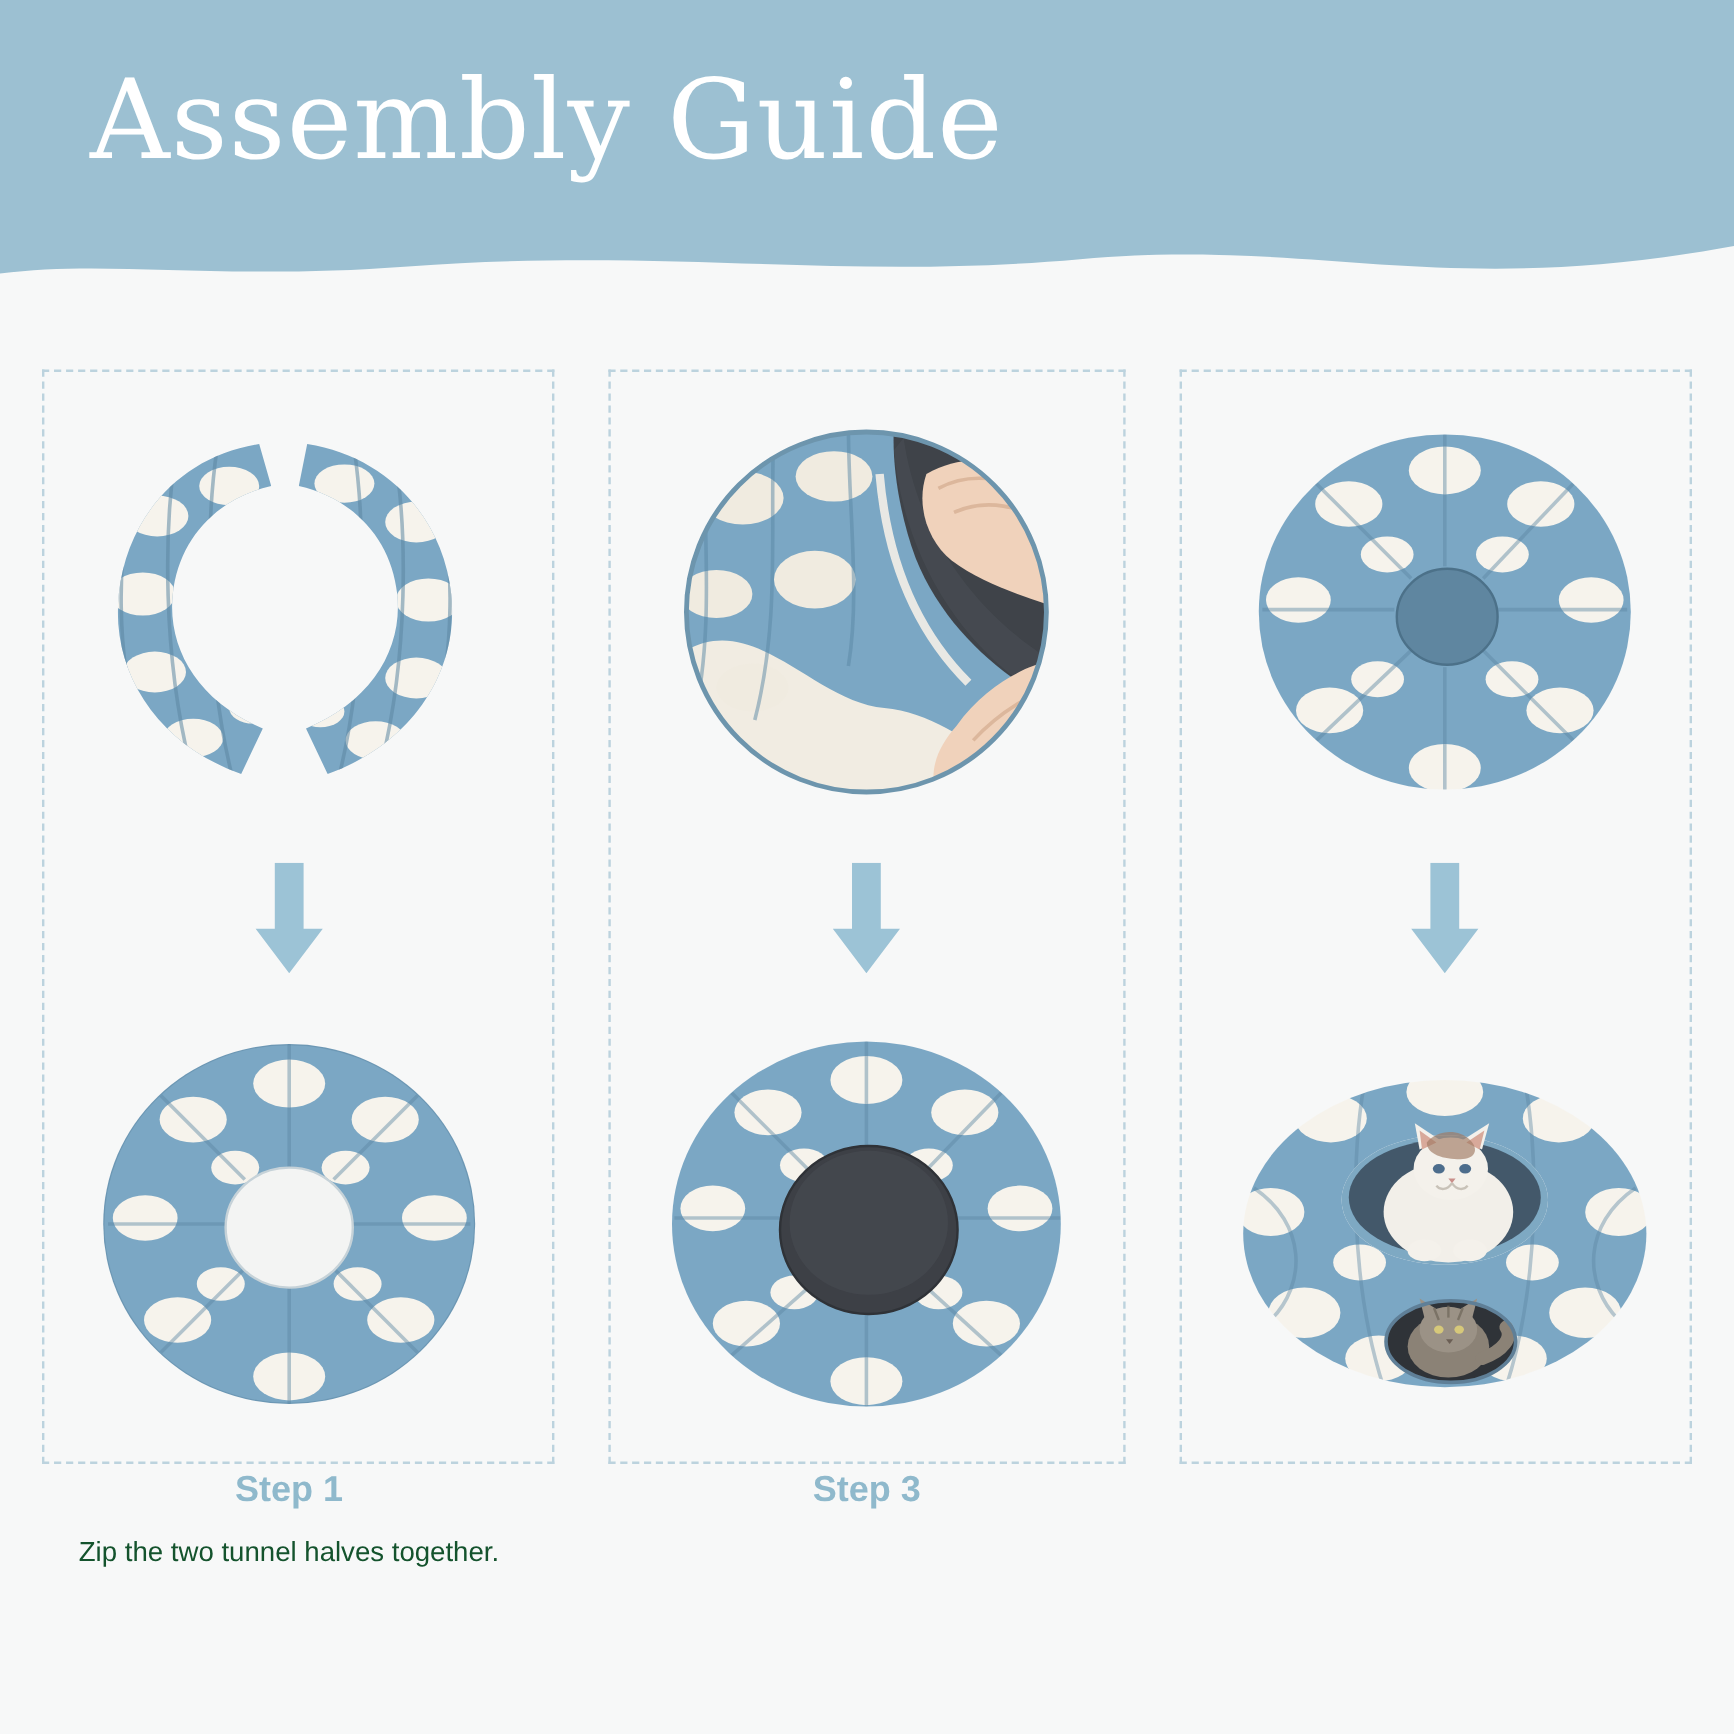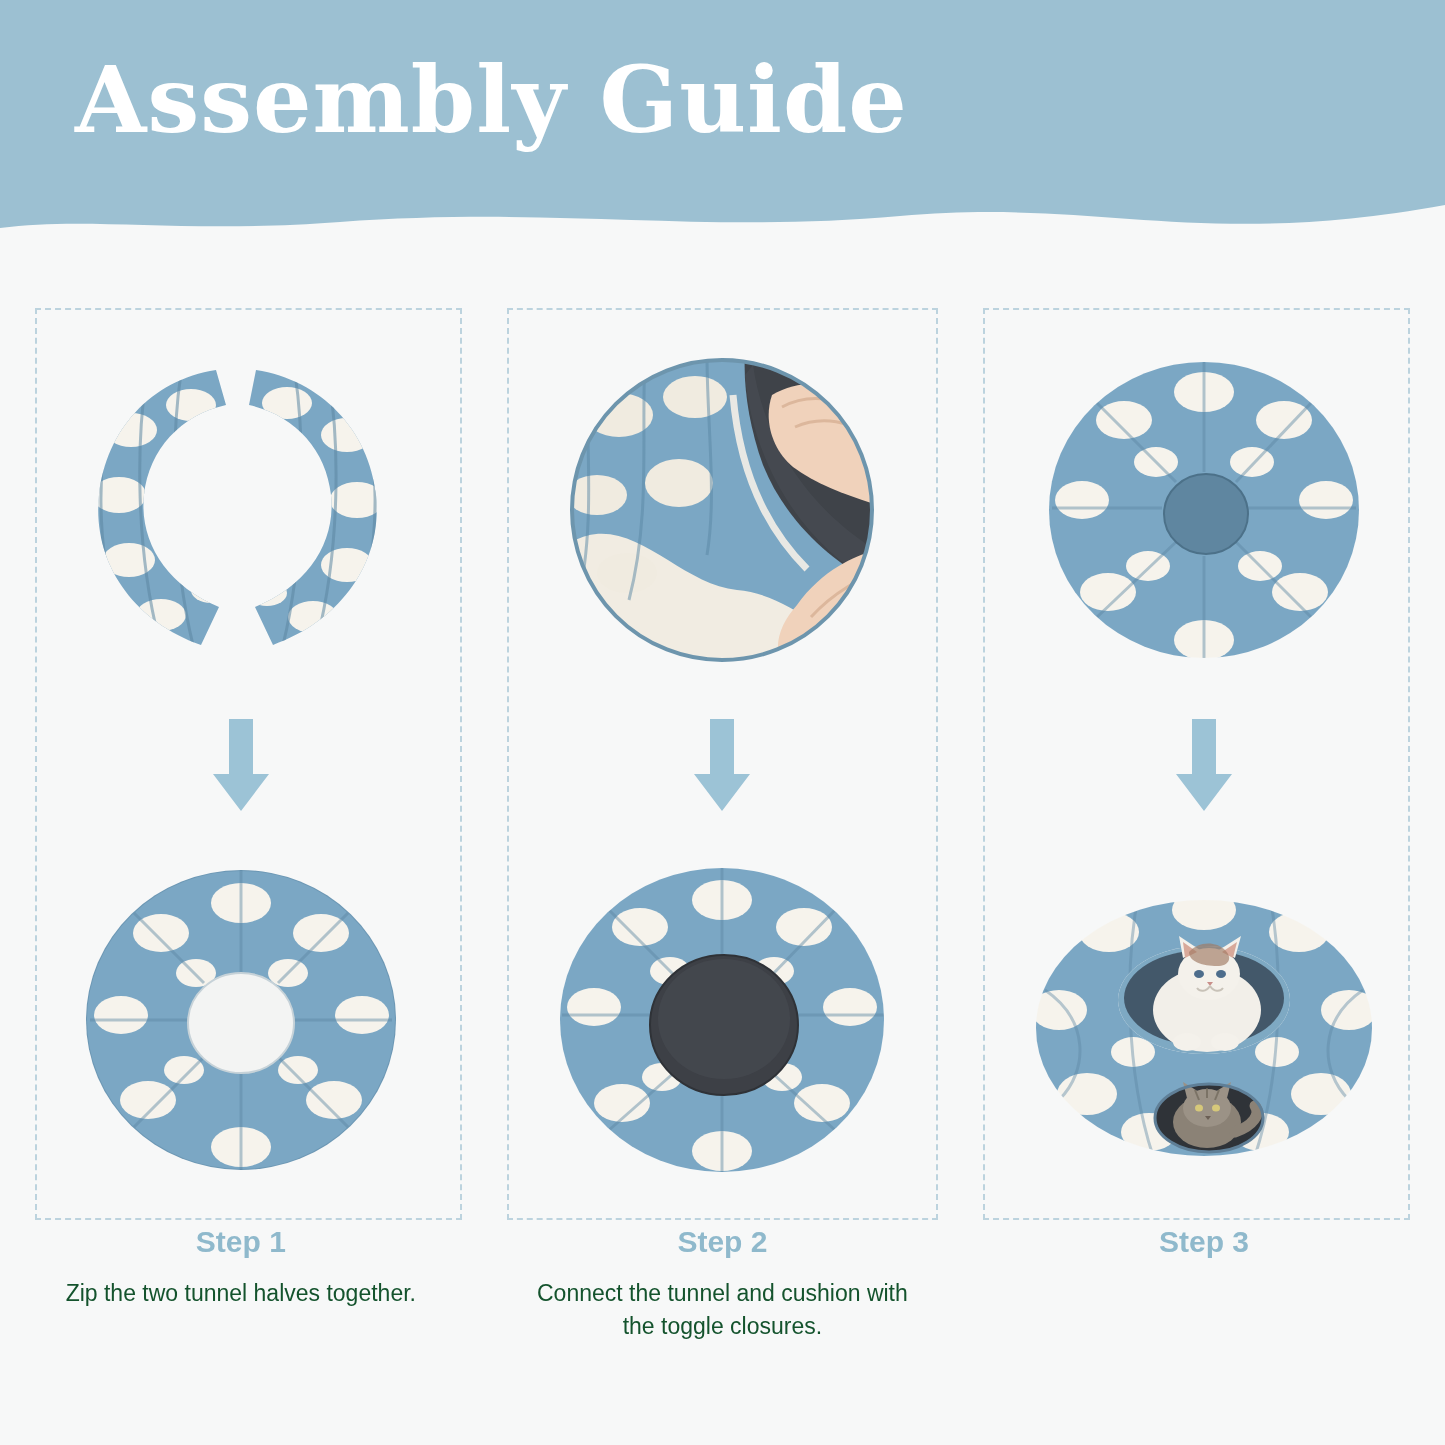--- a/index.html
+++ b/index.html
@@ -27,21 +27,21 @@
     position: absolute;
     left: 0; top: 0;
     width: 1445px;
     height: 250px;
   }
   .header-title {
     position: absolute;
     left: 75px;
     top: 50px;
     font-family: "DejaVu Serif", serif;
-    font-weight: bold;
+    font-weight: normal;
     font-size: 92px;
     letter-spacing: 1px;
     color: #ffffff;
     line-height: 1.1;
   }
 
   
   .columns {
     position: absolute;
     left: 0;
@@ -445,19 +445,15 @@
     </div>
   </div>
 </div>
 
 <div class="captions">
   <div class="caption">
     <div class="caption-title">Step 1</div>
     <div class="caption-text">Zip the two tunnel halves together.</div>
   </div>
   <div class="caption">
-    <div class="caption-title">Step 2</div>
-    <div class="caption-text">Connect the tunnel and cushion with the toggle closures.</div>
-  </div>
-  <div class="caption">
     <div class="caption-title">Step 3</div>
   </div>
 </div>
 
 </body></html>

